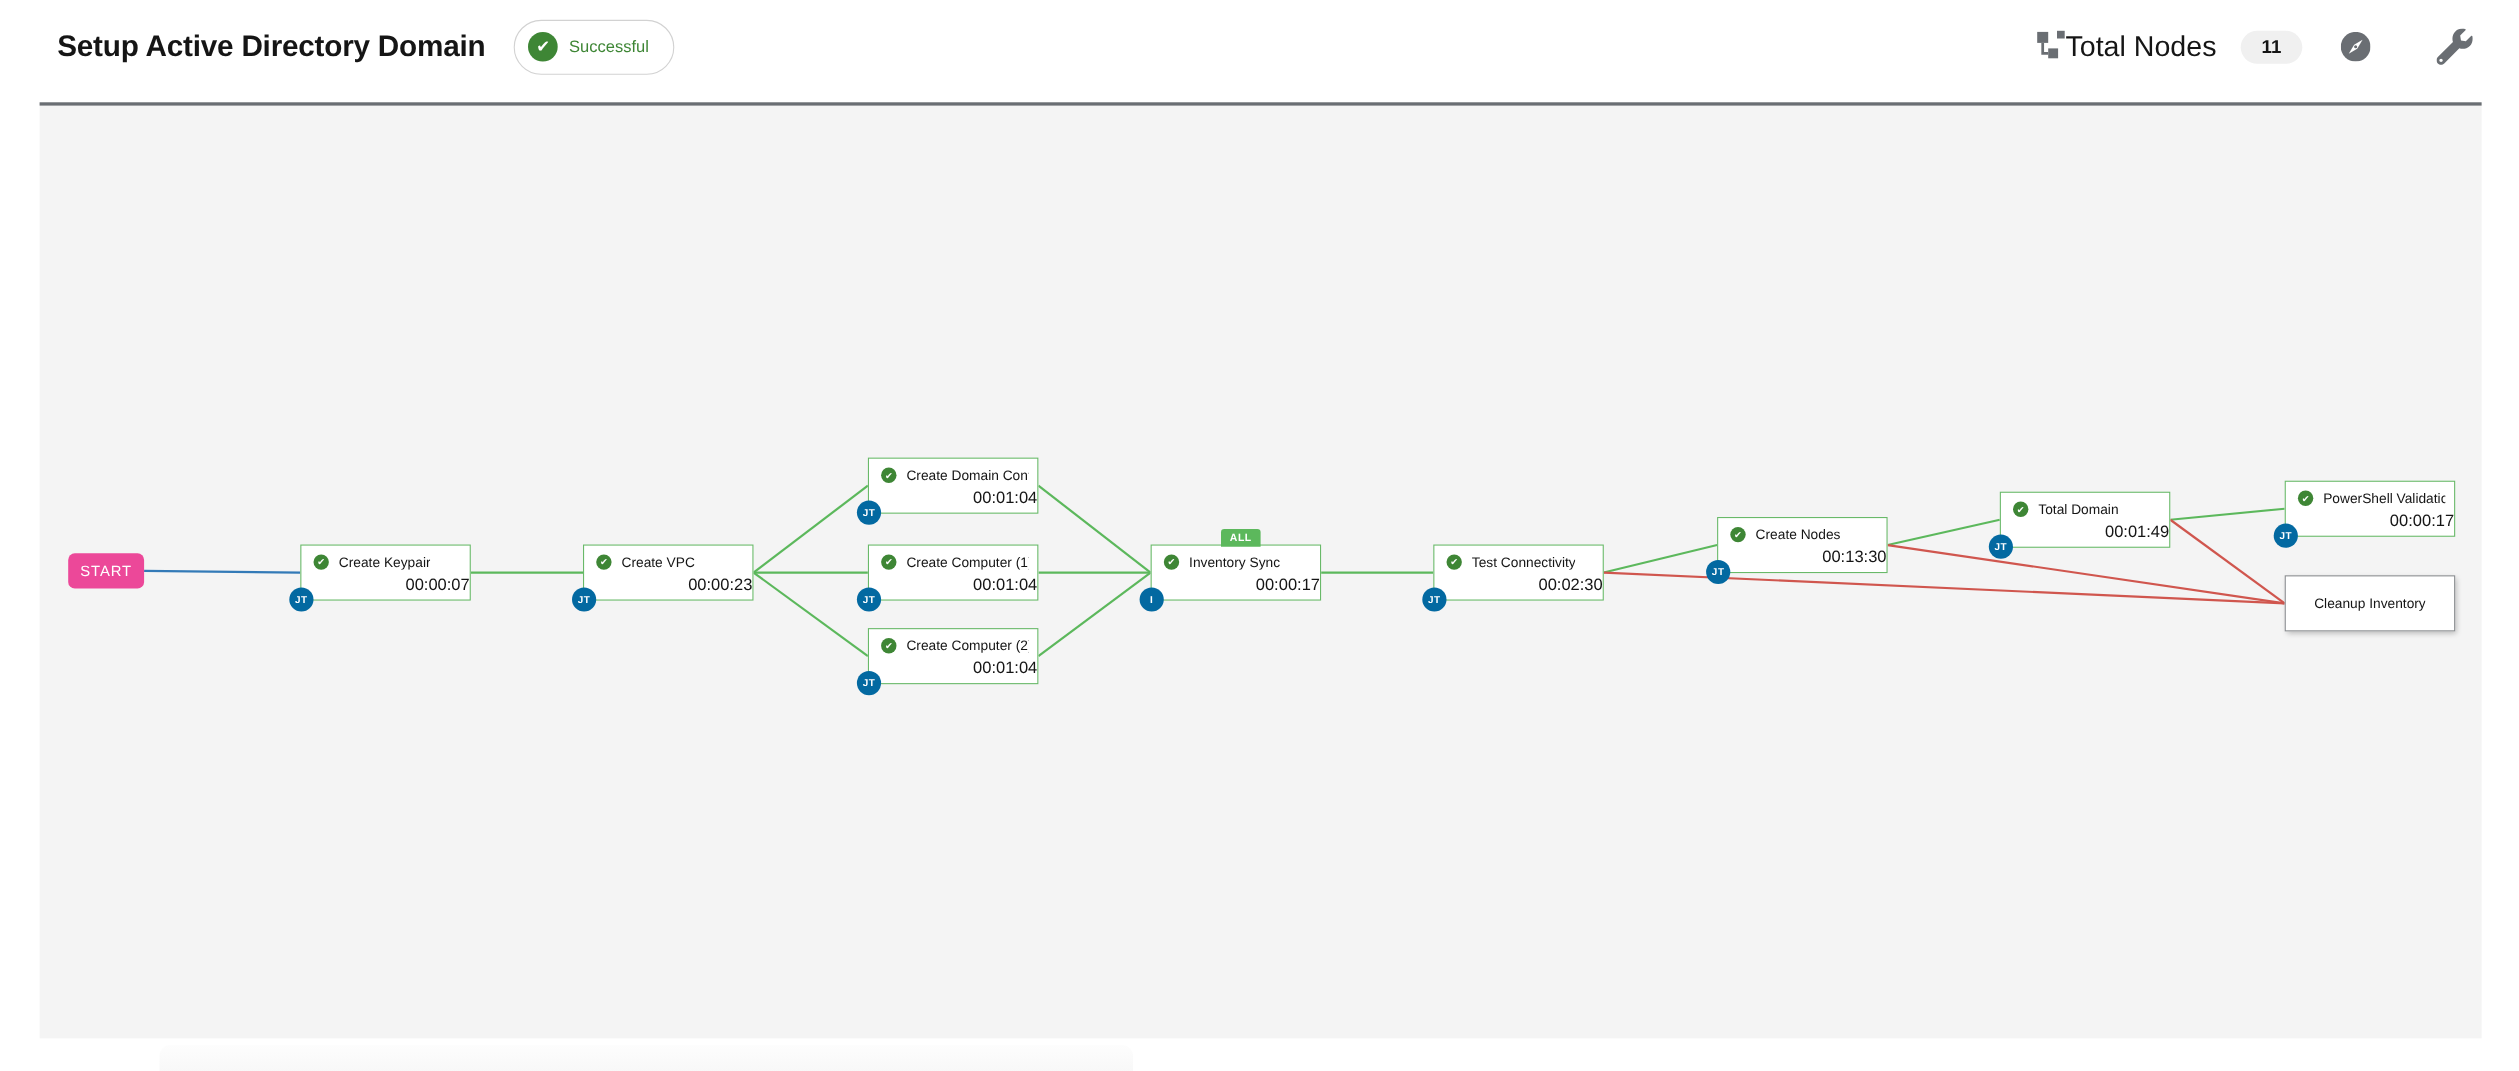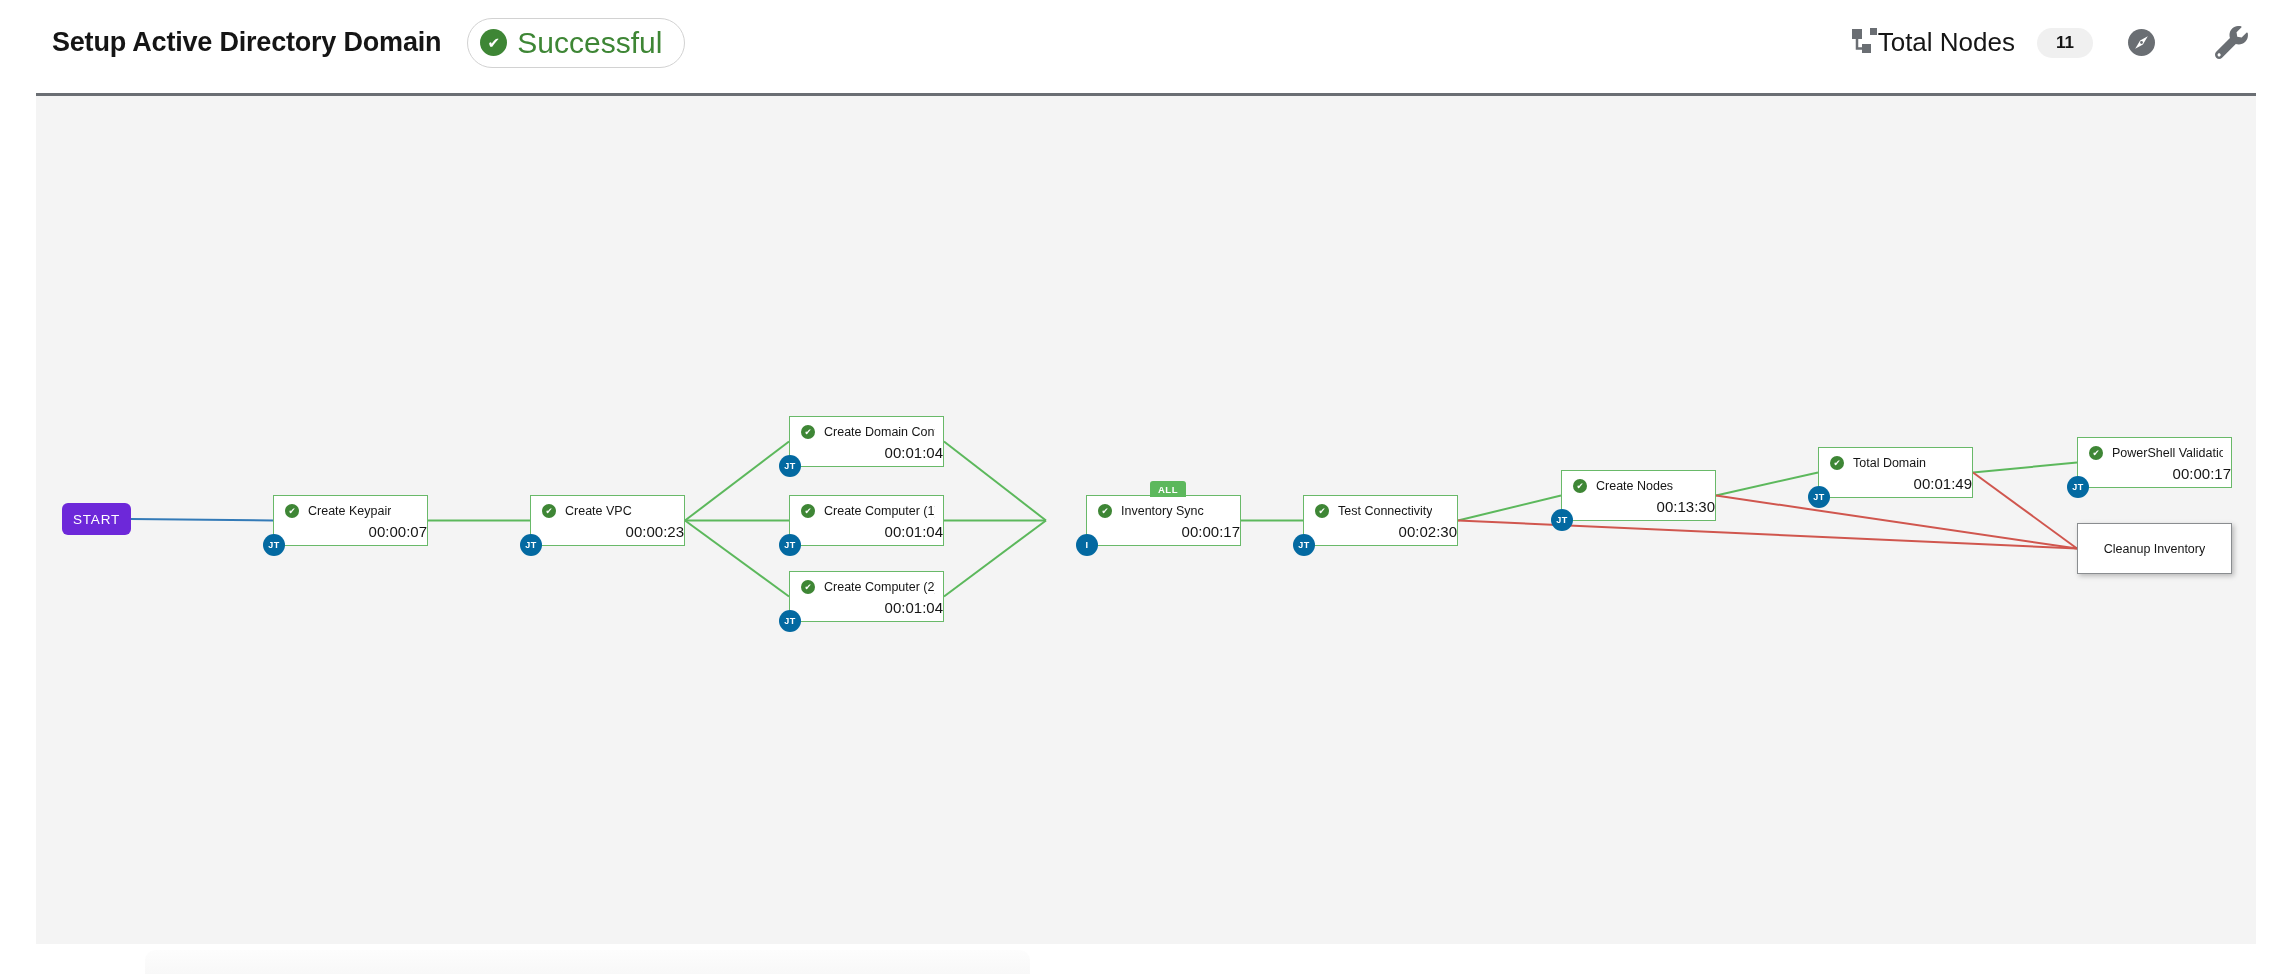--- a/index.html
+++ b/index.html
@@ -25,21 +25,21 @@
     display: flex; align-items: center; gap: 10px;
     height: 50px; padding: 0 22px 0 12px;
     border: 1.5px solid #d2d2d2; border-radius: 26px; background: #fff;
   }
   .status-check {
     width: 27px; height: 27px; border-radius: 50%;
     background: #3E8635; color: #fff;
     display: flex; align-items: center; justify-content: center;
     font-size: 15px; line-height: 1;
   }
-  .status-label { font-size: 30px; color: #3E8635; }
+  .status-label { font-size: 15px; color: #3E8635; }
 
   .header-right { margin-left: auto; display: flex; align-items: center; }
   .sitemap-icon { width: 27px; height: 27px; }
   .total-nodes-label { font-size: 26px; white-space: nowrap; }
   .count-pill {
     margin-left: 22px;
     min-width: 56px; height: 30px; padding: 12px 16px;
     background: #f0f0f0; border-radius: 15px;
     display: flex; align-items: center; justify-content: center;
     font-size: 17px; font-weight: 600;
@@ -52,21 +52,21 @@
   .canvas {
     position: absolute; left: 36px; top: 93px;
     width: 2220px; height: 851px;
     background: #f4f4f4;
     border-top: 3px solid #6a6e73;
   }
   .edges { position: absolute; left: 0; top: 0; }
 
   .start-node {
     position: absolute;
-    background: #6d28d9; color: #fff;
+    background: #ec4899; color: #fff;
     border-radius: 6px;
     display: flex; align-items: center; justify-content: center;
     font-size: 13.5px; letter-spacing: 0.8px; font-weight: 500;
     cursor: pointer;
   }
 
   .wf-node {
     position: absolute; background: #ffffff; cursor: pointer;
   }
   .wf-node.success { border: 1.5px solid #69b969; }
@@ -204,21 +204,21 @@
       <span class="type-badge">JT</span>
     </div>
     <div class="wf-node success" style="left: 753px; top: 475px; width: 155px; height: 51px;">
       <div class="node-title-row">
         <span class="node-check">✔</span>
         <span class="node-label">Create Computer (2)</span>
       </div>
       <div class="node-time">00:01:04</div>
       <span class="type-badge">JT</span>
     </div>
-    <div class="wf-node success" style="left: 1010px; top: 399px; width: 155px; height: 51px; margin-left: 40px;">
+    <div class="wf-node success" style="left: 1010px; top: 399px; width: 155px; height: 51px;">
       <span class="all-badge">ALL</span>
       <div class="node-title-row">
         <span class="node-check">✔</span>
         <span class="node-label">Inventory Sync</span>
       </div>
       <div class="node-time">00:00:17</div>
       <span class="type-badge">I</span>
     </div>
     <div class="wf-node success" style="left: 1267px; top: 399px; width: 155px; height: 51px;">
       <div class="node-title-row">

